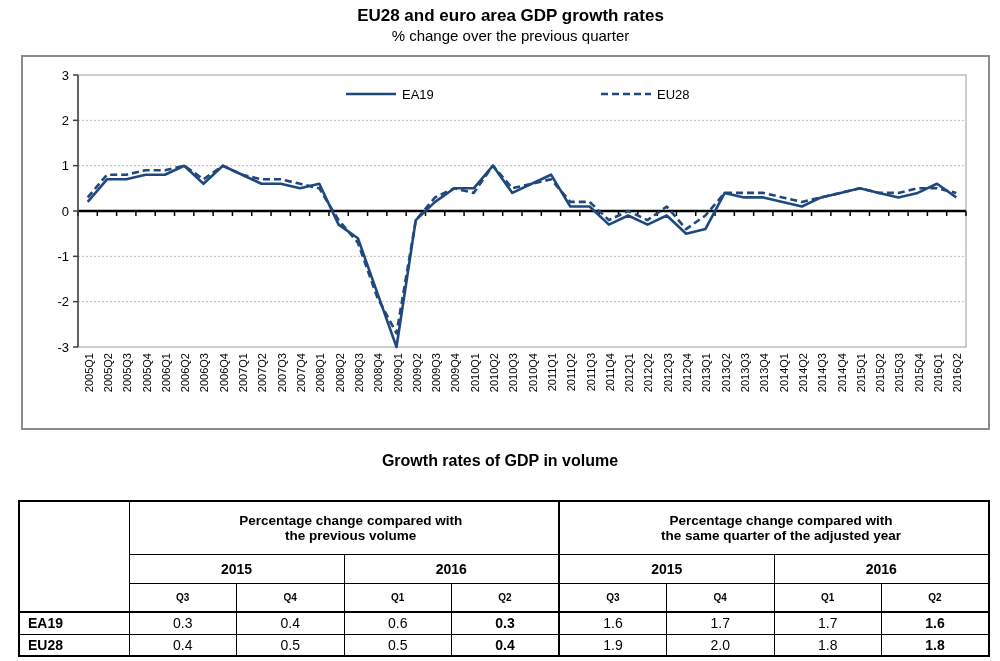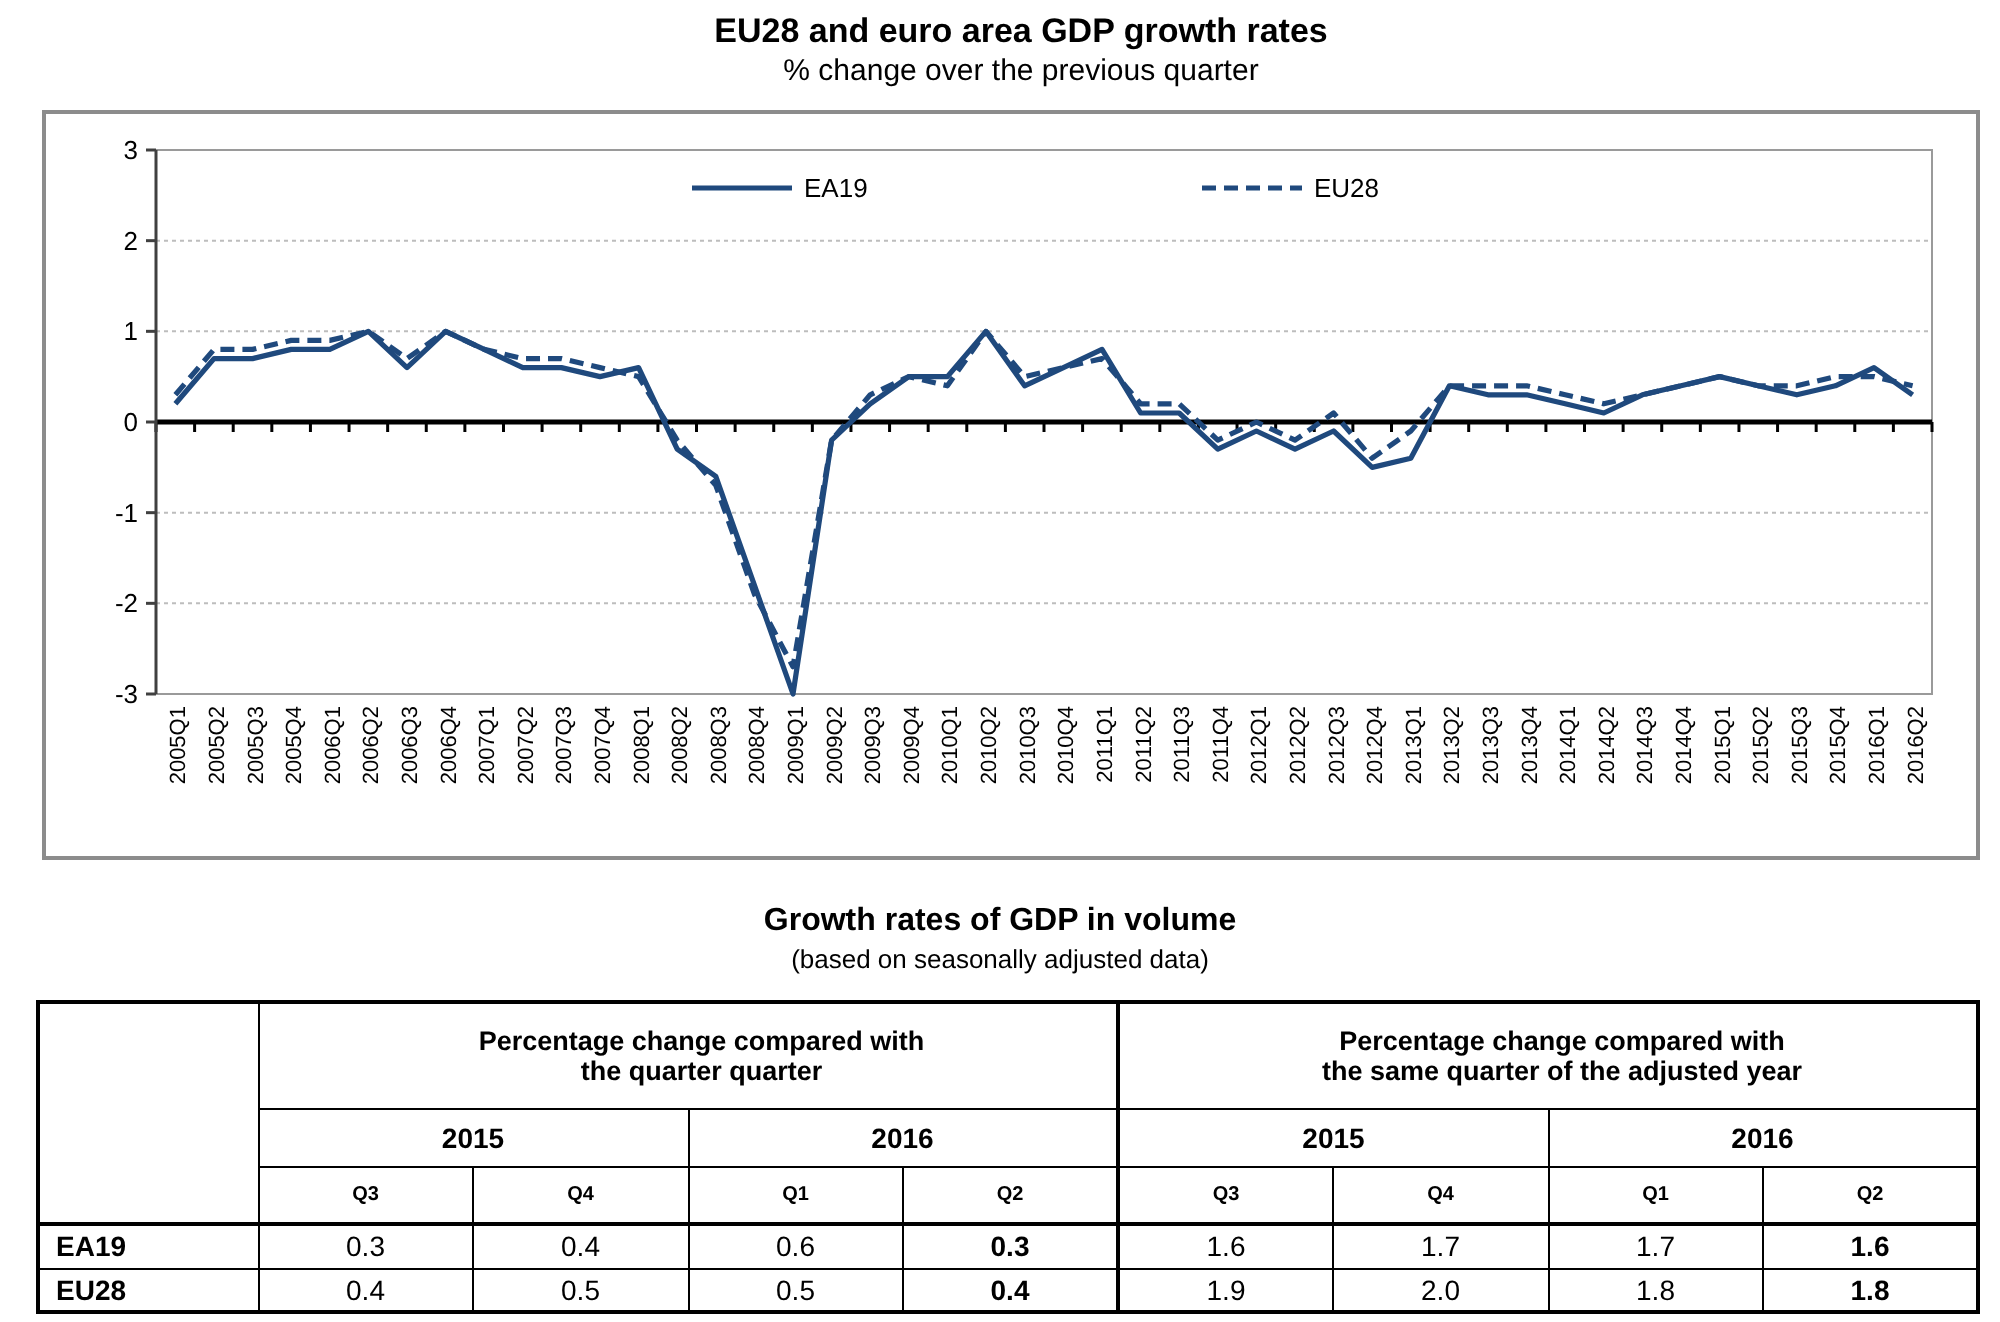--- a/index.html
+++ b/index.html
@@ -163,41 +163,40 @@
       <polyline points="64.7,140.4 84.0,117.7 103.3,117.7 122.6,113.2 141.9,113.2 161.2,108.7 180.5,122.3 199.8,108.7 219.1,117.7 238.4,122.3 257.7,122.3 277.0,126.8 296.3,131.3 315.6,163.1 334.9,185.7 354.2,240.1 373.5,276.4 392.8,163.1 412.1,140.4 431.4,131.3 450.7,135.9 470.0,108.7 489.3,131.3 508.7,126.8 528.0,122.3 547.3,144.9 566.6,144.9 585.9,163.1 605.2,154.0 624.5,163.1 643.8,149.5 663.1,172.1 682.4,158.5 701.7,135.9 721.0,135.9 740.3,135.9 759.6,140.4 778.9,144.9 798.2,140.4 817.5,135.9 836.8,131.3 856.1,135.9 875.4,135.9 894.7,131.3 914.0,131.3 933.3,135.9" fill="none" stroke="#1F497D" stroke-width="2.6" stroke-linejoin="round" stroke-dasharray="7 4"></polyline>
       <line x1="323" x2="373" y1="37" y2="37" stroke="#1F497D" stroke-width="2.6"></line>
       <text x="379" y="41.5" font-size="13">EA19</text>
       <line x1="578" x2="628" y1="37" y2="37" stroke="#1F497D" stroke-width="2.6" stroke-dasharray="7 4"></line>
       <text x="634" y="41.5" font-size="13">EU28</text>
     </svg>
 </div>
 
 <div class="table-header">
   <div class="table-title">Growth rates of GDP in volume</div>
-  <div class="table-subtitle">(based on seasonally adjusted data)</div>
 </div>
 
 <table id="gdp-table">
     <colgroup>
       <col style="width: 110px;">
       <col>
       <col>
       <col>
       <col>
       <col>
       <col>
       <col>
       <col>
     </colgroup>
     <tbody>
       <tr>
         <th class="corner" rowspan="3"></th>
         <th class="group" colspan="4">
           <div>Percentage change compared with</div>
-          <div>the quarter quarter</div>
+          <div>the previous volume</div>
         </th>
         <th class="group hsplit" colspan="4">
           <div>Percentage change compared with</div>
           <div>the same quarter of the adjusted year</div>
         </th>
       </tr>
       <tr class="yrow">
         <th colspan="2">2015</th>
         <th colspan="2">2016</th>
         <th class="hsplit" colspan="2">2015</th>

